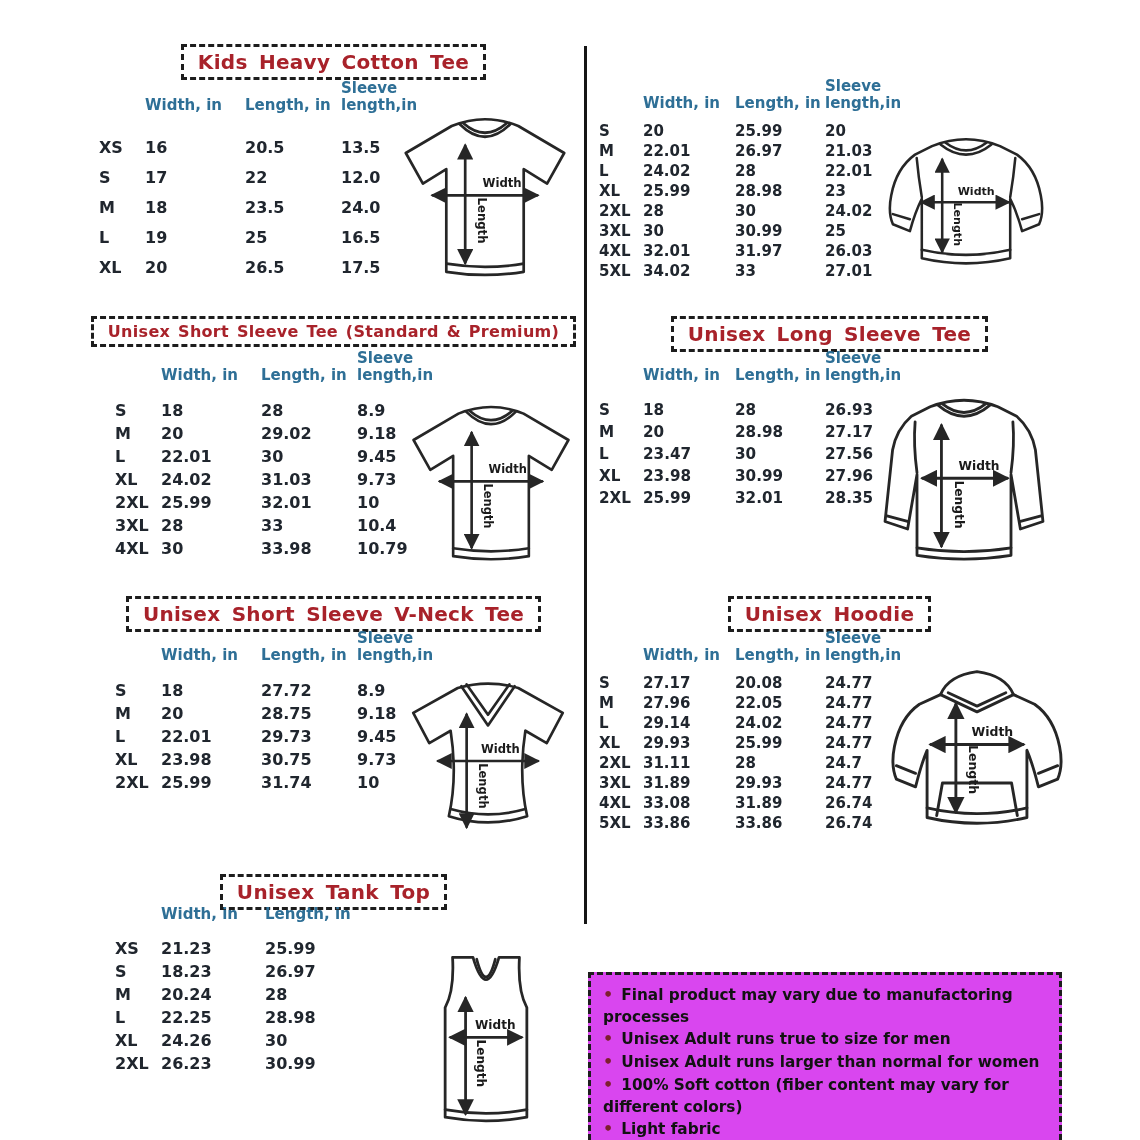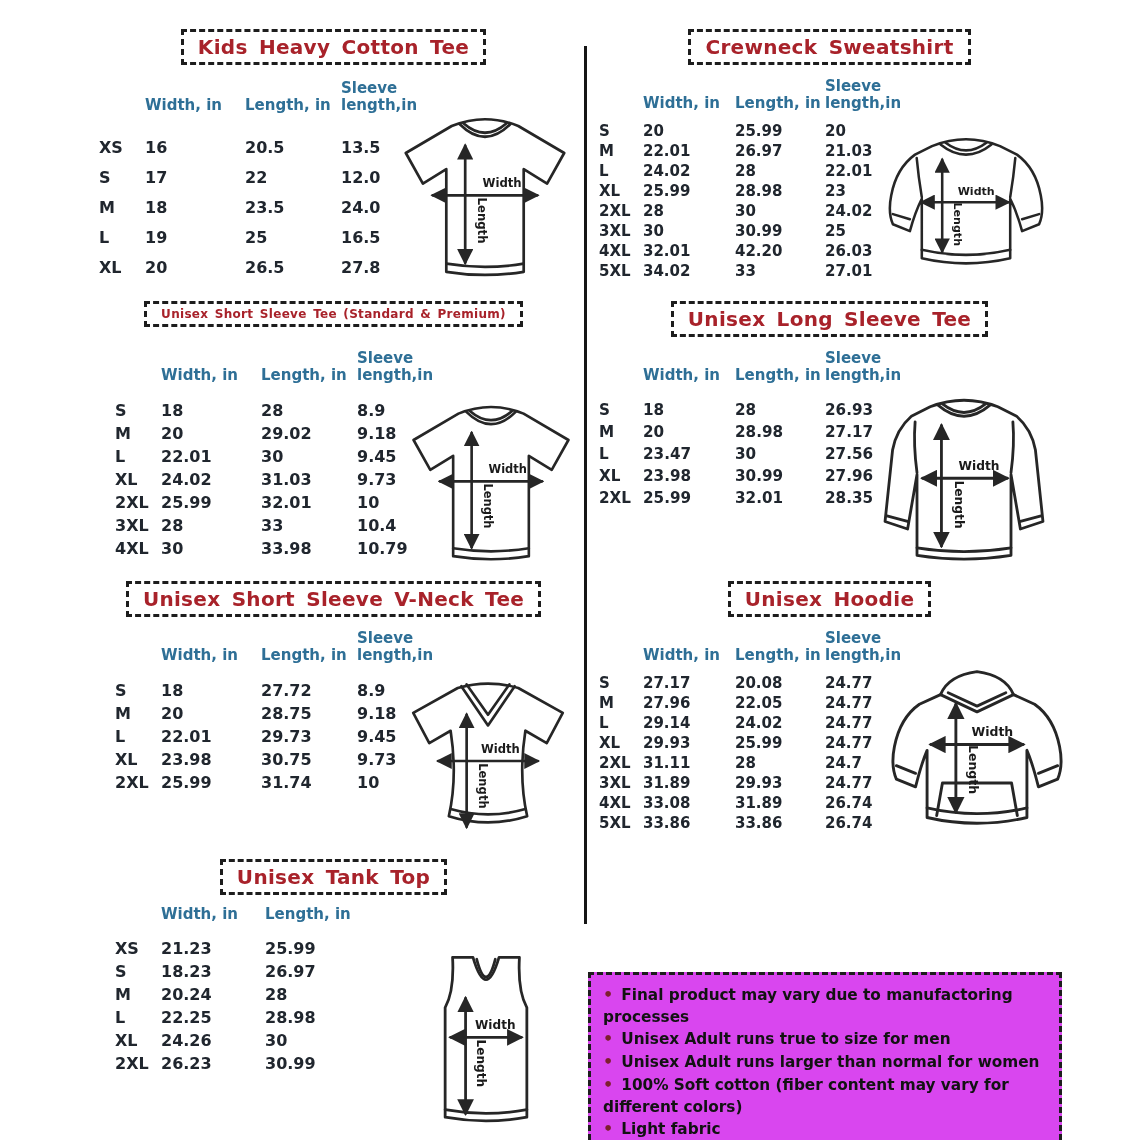--- a/index.html
+++ b/index.html
@@ -8,23 +8,23 @@
        --title-red:#a8222a;--header-blue:#2e6f96;--text-dark:#20262e;--bullet-maroon:#7d1f2e;--divider:#161616}
   .panel{position:absolute}
   .p0{left:85px;top:28px;width:497px;height:268px}
   .p1{left:597px;top:28px;width:465px;height:268px}
   .p2{left:85px;top:300px;width:497px;height:278px}
   .p3{left:597px;top:300px;width:465px;height:278px}
   .p4{left:85px;top:580px;width:497px;height:272px}
   .p5{left:597px;top:580px;width:465px;height:272px}
   .p6{left:85px;top:858px;width:497px;height:277px}
 
-  .tbox{display:table;margin:1px auto;border:3px dashed #1d1d1d;padding:3px 14px;background:#fff;
+  .tbox{display:table;margin:16px auto;border:3px dashed #1d1d1d;padding:3px 14px;background:#fff;
         color:var(--title-red);font-weight:bold;font-size:20px;letter-spacing:.3px;word-spacing:4px;white-space:nowrap}
-  .long-title{font-size:12px;word-spacing:2px}
+  .long-title{font-size:16px;word-spacing:2px}
 
   .size-table{position:absolute;border-collapse:collapse;left:30px;top:50px}
   .size-table th{color:var(--header-blue);font-size:15px;font-weight:bold;text-align:left;
                  vertical-align:bottom;padding:0 0 14px 0;white-space:pre-line;line-height:1.15}
   .size-table td{color:var(--text-dark);font-weight:bold;font-size:16px;padding:2px 0;text-align:left}
   .size-table th:nth-child(1){width:46px}
   .size-table th:nth-child(2){width:100px}
   .size-table th:nth-child(3){width:96px}
   .size-table th:nth-child(4){width:76px}
   .kids{left:14px;top:52px}
@@ -109,42 +109,39 @@
         <tr>
           <td>L</td>
           <td>19</td>
           <td>25</td>
           <td>16.5</td>
         </tr>
         <tr>
           <td>XL</td>
           <td>20</td>
           <td>26.5</td>
-          <td>27.8</td>
+          <td>17.5</td>
         </tr>
       </tbody>
     </table>
   <svg class="garment g0" viewBox="0 0 200 200">
     <g>
       <path class="body" d="M63 20 Q100 5 137 20 L188 50 L169 84 L143 68 L143 182 Q100 189 57 182 L57 68 L31 84 L12 50 Z"></path>
       <path d="M72 18 Q100 46 128 18"></path>
       <path d="M76 17 Q100 38 124 17"></path>
       <path d="M57 173 Q100 180 143 173"></path>
     </g>
     <line x1="42" y1="97" x2="158" y2="97" marker-start="url(#ah)" marker-end="url(#ah)"></line>
     <line x1="78" y1="42" x2="78" y2="172" marker-start="url(#ah)" marker-end="url(#ah)"></line>
     <text x="119" y="88" text-anchor="middle">Width</text>
     <text x="92" y="125" text-anchor="middle" transform="rotate(90 92 125)">Length</text>
   </svg>
 </section>
 
 <section class="panel p1">
-  <div class="tbox">
-    <span>Crewneck Sweatshirt</span>
-  </div>
   <table class="size-table rt r8">
       <thead>
         <tr>
           <th></th>
           <th>Width, in</th>
           <th>Length, in</th>
           <th>Sleeve
 length,in</th>
         </tr>
       </thead>
@@ -181,21 +178,21 @@
         </tr>
         <tr>
           <td>3XL</td>
           <td>30</td>
           <td>30.99</td>
           <td>25</td>
         </tr>
         <tr>
           <td>4XL</td>
           <td>32.01</td>
-          <td>42.20</td>
+          <td>31.97</td>
           <td>26.03</td>
         </tr>
         <tr>
           <td>5XL</td>
           <td>34.02</td>
           <td>33</td>
           <td>27.01</td>
         </tr>
       </tbody>
     </table>

